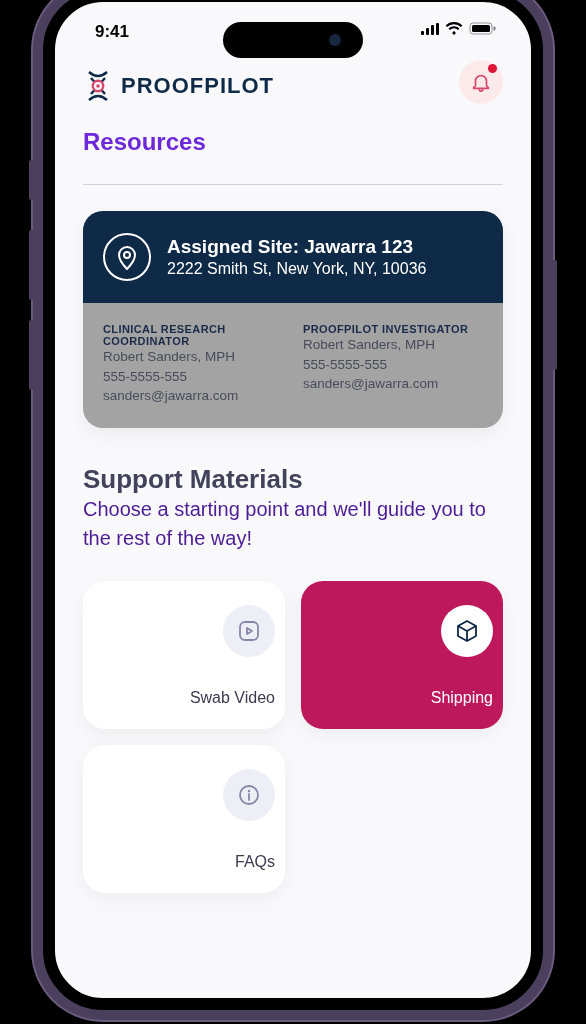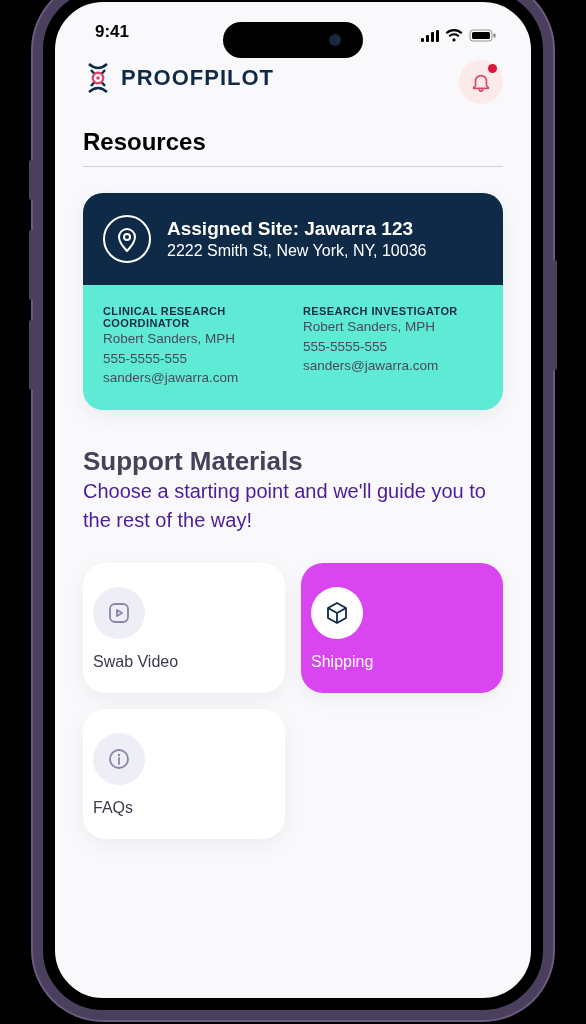--- a/index.html
+++ b/index.html
@@ -48,39 +48,39 @@
     right:22px;
     top:50%;
     transform:translateY(-50%);
     width:12px;height:12px;
     border-radius:50%;
     background:#1a2740;
   }
   .status-bar {
     display: flex;
     justify-content: space-between;
-    align-items: flex-end;
+    align-items: flex-start;
     padding: 20px 34px 6px 40px;
     font-weight: 600;
     font-size: 17px;
     color: #000;
   }
   .status-right { display: flex; gap: 6px; align-items: center; }
   .signal-bars{ display:flex; gap:2px; align-items:flex-end; height:12px;}
   .signal-bars span{ width:3px; background:#000; border-radius:1px;}
   .signal-bars span:nth-child(1){height:4px;}
   .signal-bars span:nth-child(2){height:7px;}
   .signal-bars span:nth-child(3){height:10px;}
   .signal-bars span:nth-child(4){height:12px;}
   .wifi-icon svg, .battery-icon svg{ display:block; }
   .app-content { padding: 12px 28px 0 28px; }
   .header-row {
     display: flex;
     justify-content: space-between;
-    align-items: flex-start;
+    align-items: flex-end;
     margin-bottom: 24px;
   }
   .logo { display: flex; align-items: center; gap: 8px; }
   .logo-mark svg { display:block; }
   .logo-text {
     font-weight: 800;
     font-size: 22px;
     letter-spacing: 1px;
     color: #0e2a47;
     font-family: "Arial Black", sans-serif;
@@ -96,30 +96,30 @@
   .bell-btn .dot {
     position: absolute;
     top: 4px; right: 6px;
     width: 9px; height: 9px;
     background: #e0163b;
     border-radius: 50%;
   }
   .page-title {
     font-size: 24px;
     font-weight: 700;
-    color: #000000;
-    margin-bottom: 10px;
+    color: #6d28d9;
+    margin-bottom: 28px;
   }
   .title-divider {
     border: none;
     border-top: 1px solid #d0d0da;
     margin-bottom: 26px;
   }
   .site-card {
-    background: #5eead4;
+    background: #a3a3a3;
     border-radius: 20px;
     overflow: hidden;
     box-shadow: 0 6px 20px rgba(0,0,0,0.06);
     margin-bottom: 36px;
   }
   .site-header {
     background: #0e2a47;
     padding: 22px 20px;
     display: flex;
     gap: 16px;
@@ -166,26 +166,26 @@
     display: grid;
     grid-template-columns: 1fr 1fr;
     gap: 16px;
   }
   .tile {
     background: #fff;
     border-radius: 22px;
     padding: 24px 10px 22px 10px;
     display: flex;
     flex-direction: column;
-    align-items: flex-start;
-    gap: 14px;
+    align-items: flex-end;
+    gap: 32px;
     box-shadow: 0 6px 20px rgba(0,0,0,0.05);
     cursor: pointer;
   }
-  .tile.active { background: #d946ef; }
+  .tile.active { background: #be185d; }
   .tile-icon {
     width: 52px; height: 52px;
     border-radius: 50%;
     background: #eeeef6;
     display:flex; align-items:center; justify-content:center;
   }
   .tile.active .tile-icon { background: #fff; }
   .tile-label { font-size: 16px; color: #3a3a50; font-weight:500; }
   .tile.active .tile-label { color: #fff; }
   .side-btn-left{
@@ -284,21 +284,21 @@
           </div>
         </div>
         <div class="site-body">
           <div class="contact-col">
             <div class="contact-role">CLINICAL RESEARCH COORDINATOR</div>
             <div class="contact-line">Robert Sanders, MPH</div>
             <div class="contact-line">555-5555-555</div>
             <div class="contact-line">sanders@jawarra.com</div>
           </div>
           <div class="contact-col">
-            <div class="contact-role">RESEARCH INVESTIGATOR</div>
+            <div class="contact-role">PROOFPILOT INVESTIGATOR</div>
             <div class="contact-line">Robert Sanders, MPH</div>
             <div class="contact-line">555-5555-555</div>
             <div class="contact-line">sanders@jawarra.com</div>
           </div>
         </div>
       </div>
 
       <h2 class="section-title">Support Materials</h2>
       <p class="section-sub">Choose a starting point and we'll guide you to the rest of the way!</p>
 

